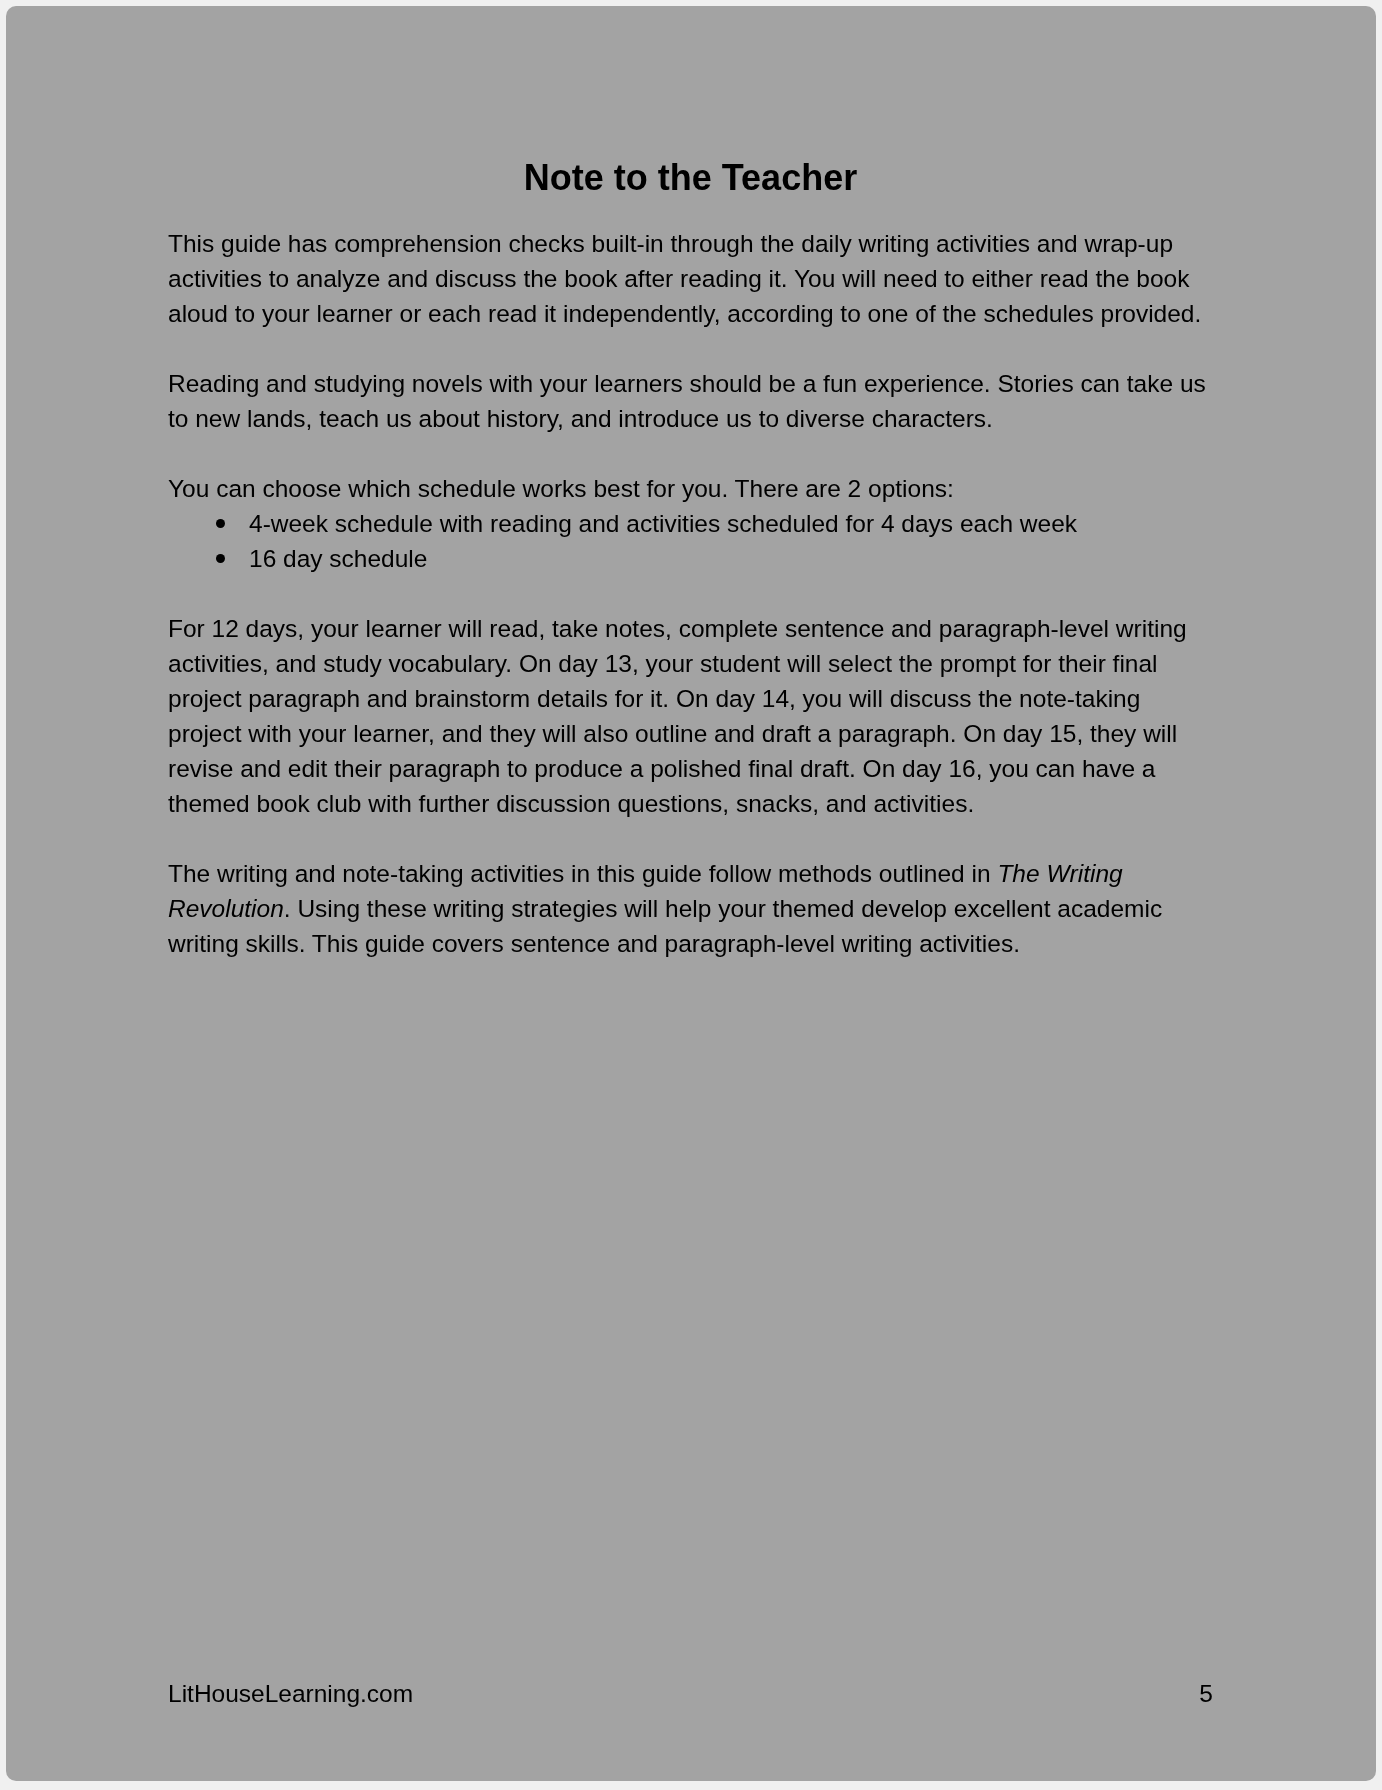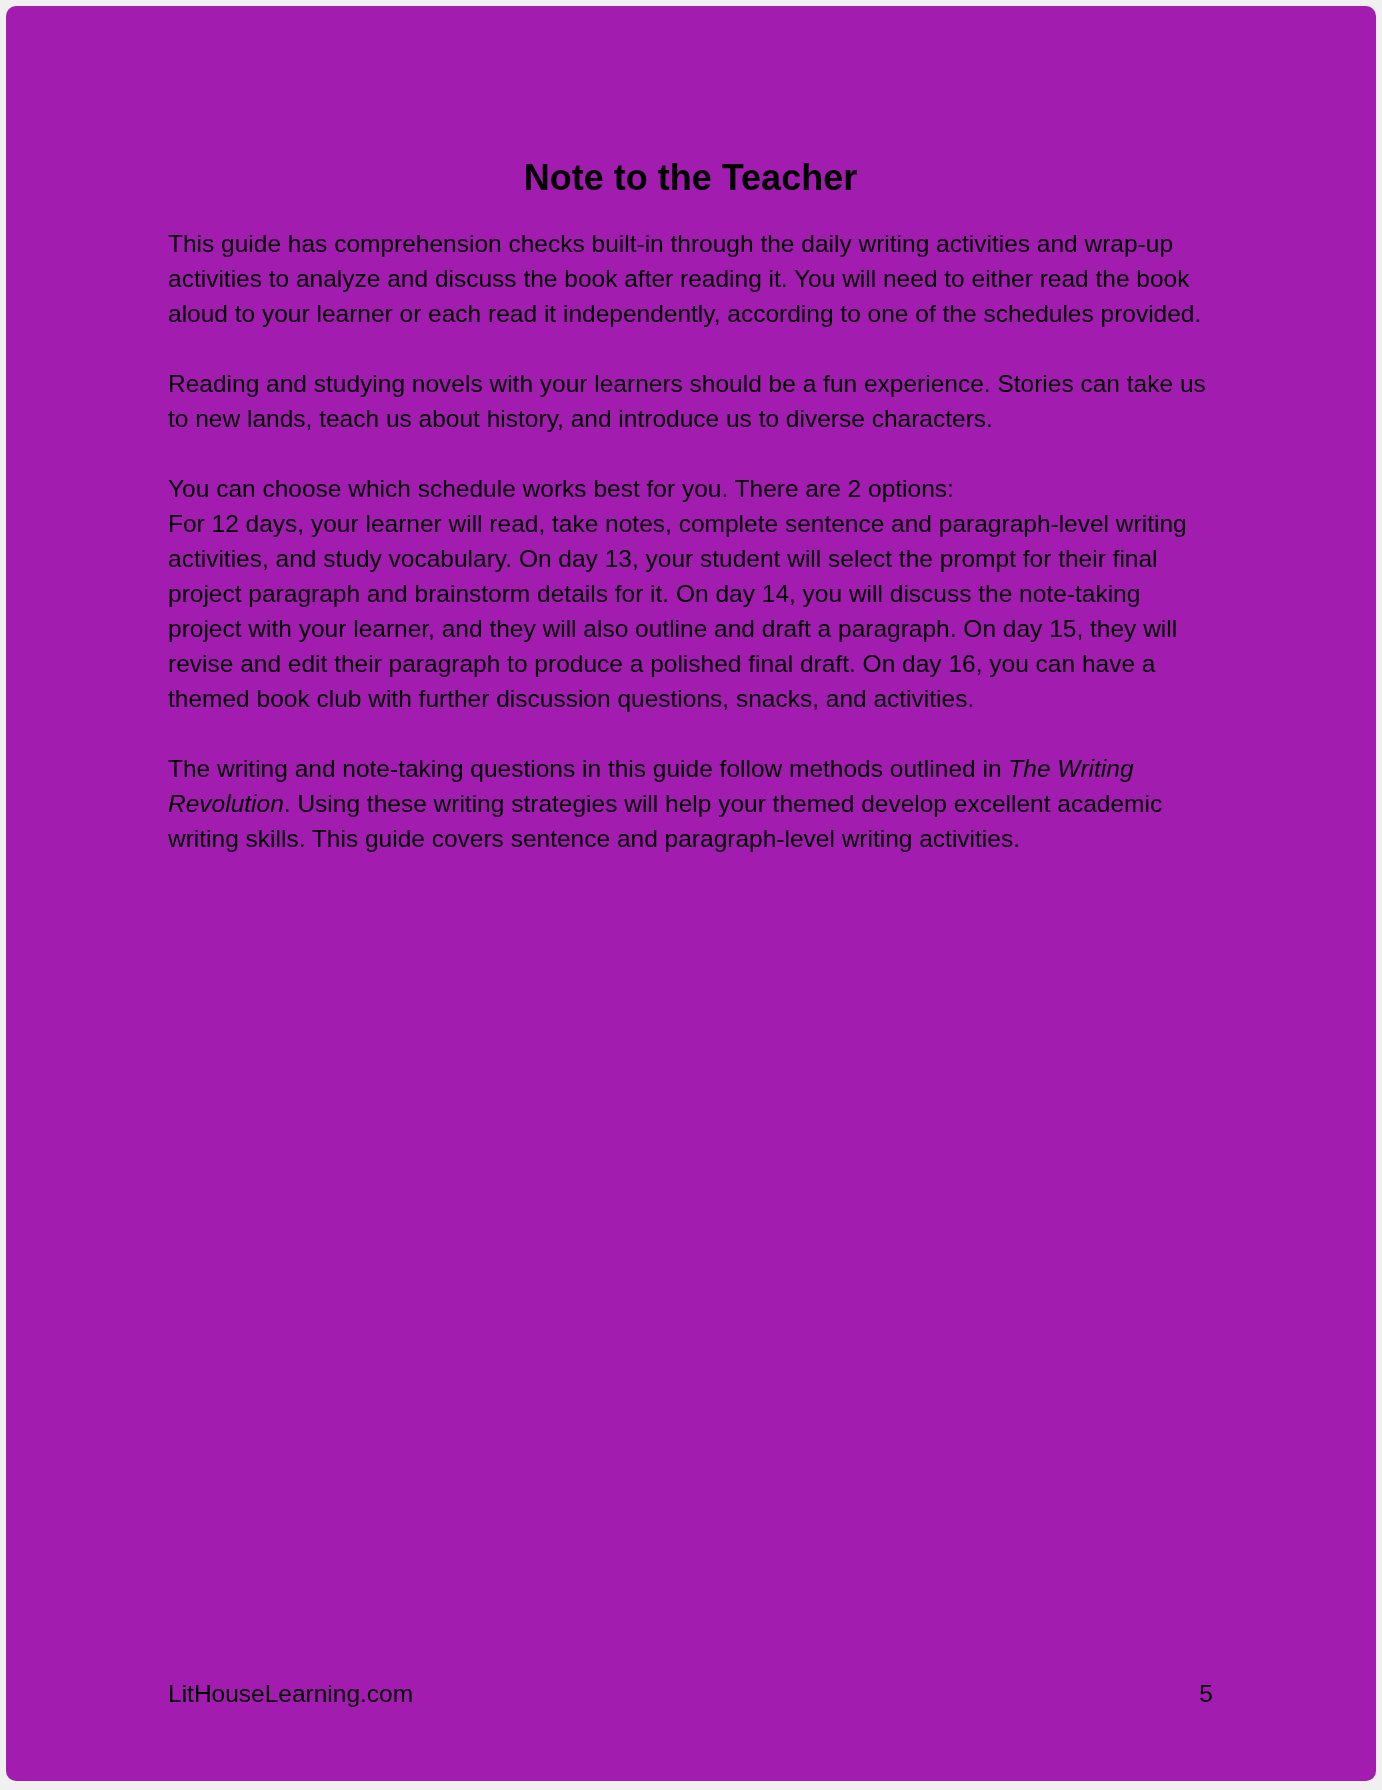--- a/index.html
+++ b/index.html
@@ -9,21 +9,21 @@
     height: 1790px;
     background: #f0f0f0;
     font-family: "Liberation Sans", sans-serif;
   }
   .page {
     position: absolute;
     left: 6px;
     top: 6px;
     right: 6px;
     bottom: 9px;
-    background: #a21caf;
+    background: #a3a3a3;
     border-radius: 10px;
   }
   .content {
     padding: 150px 163px 0 162px;
     color: #000000;
   }
   .doc-title {
     font-size: 36px;
     line-height: 44px;
     font-weight: bold;
@@ -85,24 +85,38 @@
   <div class="content">
 
     <h1 class="doc-title">Note to the Teacher</h1>
 
     <p class="para">This guide has comprehension checks built-in through the daily writing activities and wrap-up activities to analyze and discuss the book after reading it. You will need to either read the book aloud to your learner or each read it independently, according to one of the schedules provided.</p>
 
     <p class="para">Reading and studying novels with your learners should be a fun experience. Stories can take us to new lands, teach us about history, and introduce us to diverse characters.</p>
 
     <p class="para no-gap">You can choose which schedule works best for you. There are 2 options:</p>
 
+    <ul class="bullet-list">
+      <li>
+        <span class="bullet-cell">
+          <span class="bullet-dot"></span>
+        </span>
+        <span>4-week schedule with reading and activities scheduled for 4 days each week</span>
+      </li>
+      <li>
+        <span class="bullet-cell">
+          <span class="bullet-dot"></span>
+        </span>
+        <span>16 day schedule</span>
+      </li>
+    </ul>
 
     <p class="para">For 12 days, your learner will read, take notes, complete sentence and paragraph-level writing activities, and study vocabulary. On day 13, your student will select the prompt for their final project paragraph and brainstorm details for it. On day 14, you will discuss the note-taking project with your learner, and they will also outline and draft a paragraph. On day 15, they will revise and edit their paragraph to produce a polished final draft. On day 16, you can have a themed book club with further discussion questions, snacks, and activities.</p>
 
-    <p class="para"><span>The writing and note-taking questions in this guide follow methods outlined in </span><em>The Writing Revolution</em><span>. Using these writing strategies will help your themed develop excellent academic writing skills. This guide covers sentence and paragraph-level writing activities.</span></p>
+    <p class="para"><span>The writing and note-taking activities in this guide follow methods outlined in </span><em>The Writing Revolution</em><span>. Using these writing strategies will help your themed develop excellent academic writing skills. This guide covers sentence and paragraph-level writing activities.</span></p>
 
 
   </div>
 
   <div class="footer">
     <span>LitHouseLearning.com</span>
     <span class="page-number">5</span>
   </div>
 </div>
 

